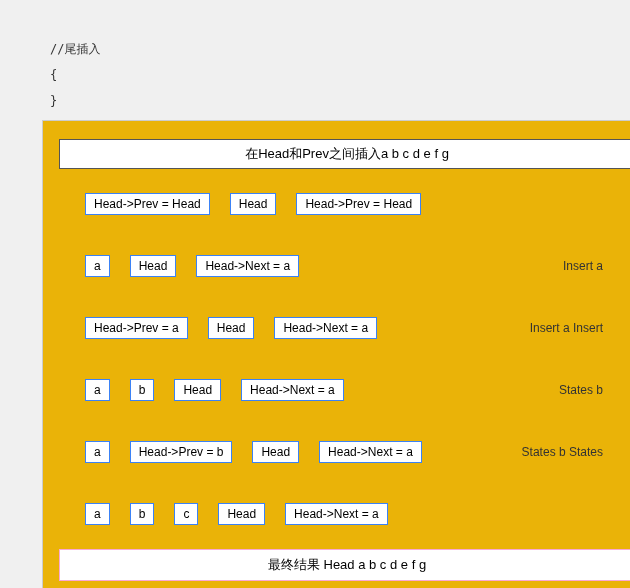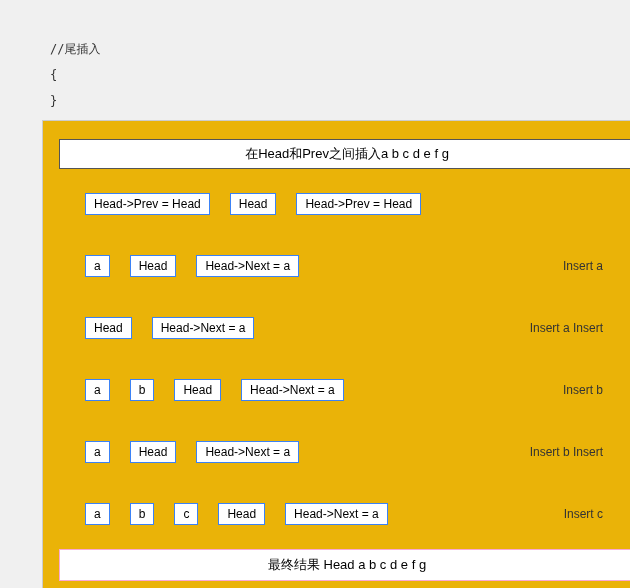--- a/index.html
+++ b/index.html
@@ -105,51 +105,52 @@
       <div class="boxes">
         <span class="box">a</span>
         <span class="box">Head</span>
         <span class="box">Head-&gt;Next = a</span>
       </div>
       <div class="label-col">Insert a</div>
     </div>
 
     <div class="diagram-row">
       <div class="boxes">
+        <span class="box">Head-&gt;Prev = a</span>
         <span class="box">Head</span>
         <span class="box">Head-&gt;Next = a</span>
       </div>
       <div class="label-col">Insert a Insert</div>
     </div>
 
     <div class="diagram-row">
       <div class="boxes">
         <span class="box">a</span>
         <span class="box">b</span>
         <span class="box">Head</span>
         <span class="box">Head-&gt;Next = a</span>
       </div>
-      <div class="label-col">Insert b</div>
+      <div class="label-col">States b</div>
     </div>
 
     <div class="diagram-row">
       <div class="boxes">
         <span class="box">a</span>
+        <span class="box">Head-&gt;Prev = b</span>
         <span class="box">Head</span>
         <span class="box">Head-&gt;Next = a</span>
       </div>
-      <div class="label-col">Insert b Insert</div>
+      <div class="label-col">States b States</div>
     </div>
 
     <div class="diagram-row">
       <div class="boxes">
         <span class="box">a</span>
         <span class="box">b</span>
         <span class="box">c</span>
         <span class="box">Head</span>
         <span class="box">Head-&gt;Next = a</span>
       </div>
-      <div class="label-col">Insert c</div>
     </div>
 
     <div class="final-box">最终结果 Head  a  b  c  d  e  f  g</div>
   </div>
 </div>
 
 </body></html>

